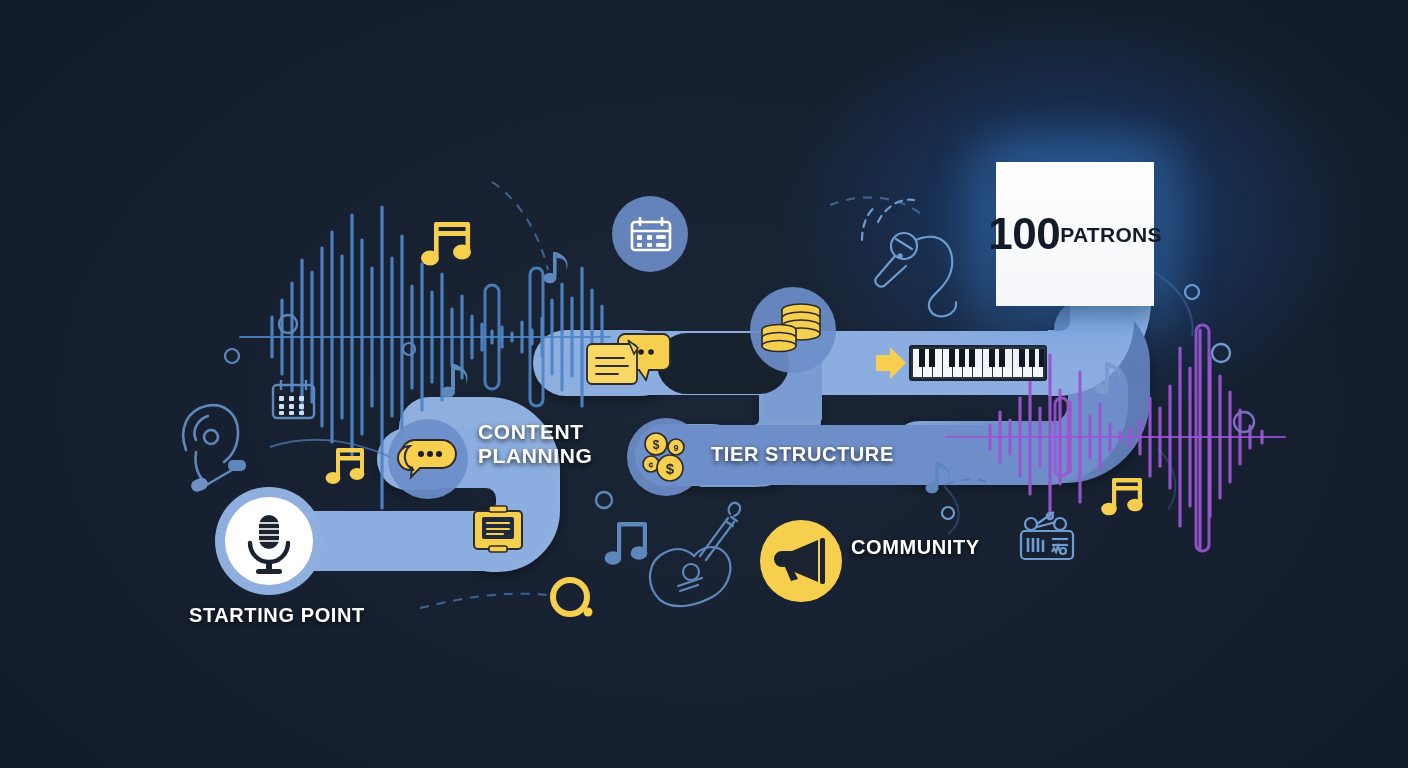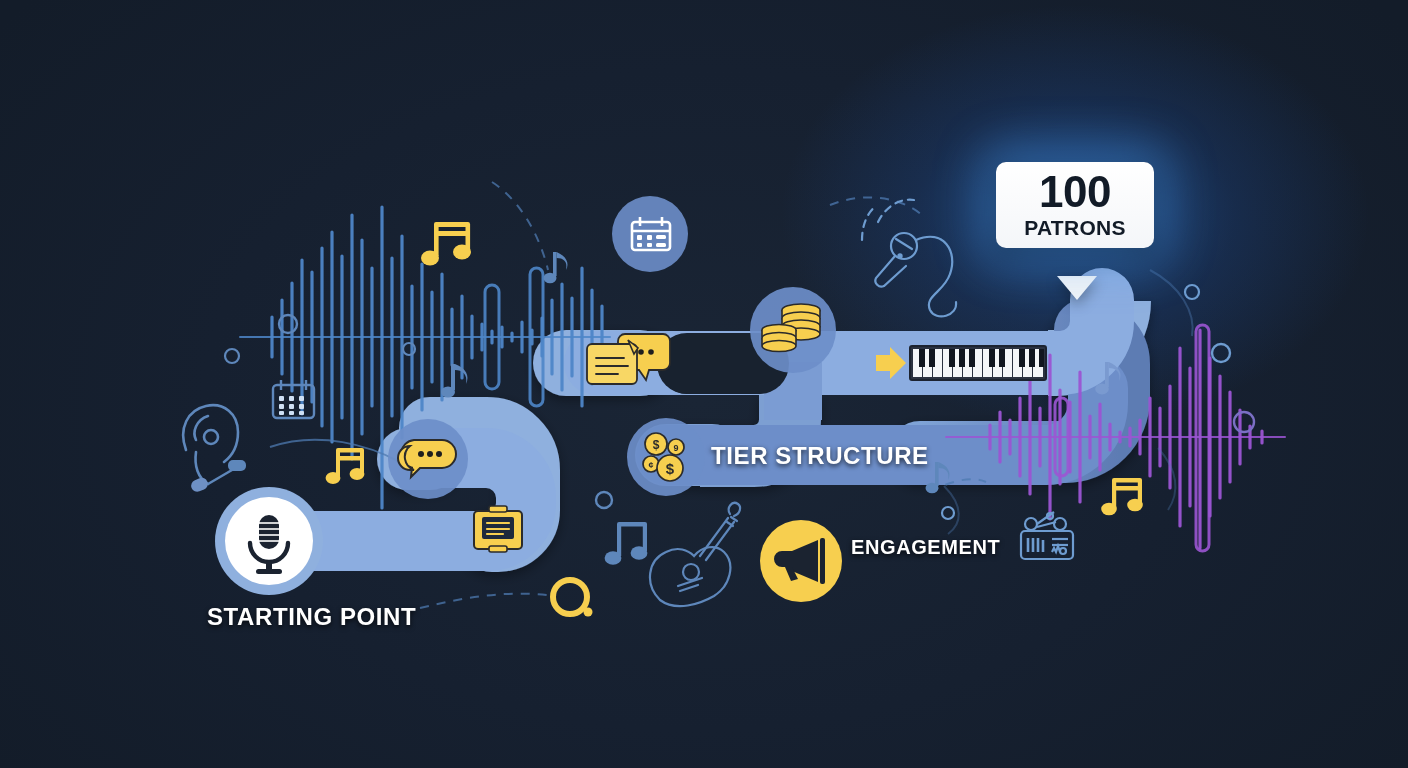--- a/index.html
+++ b/index.html
@@ -8,30 +8,30 @@
     background:
       radial-gradient(ellipse 420px 300px at 1075px 215px, rgba(40,110,200,.55) 0%, rgba(30,80,160,.26) 38%, rgba(22,32,47,0) 70%),
       radial-gradient(ellipse 900px 600px at 700px 400px, #1a2535 0%, #162030 55%, #131c29 100%);
     font-family:"Liberation Sans", sans-serif;
   }
   #svgroot{position:absolute;inset:0;width:1408px;height:768px;}
   .lbl{
     position:absolute;color:#ffffff;font-weight:700;letter-spacing:.6px;
     text-shadow:0 2px 5px rgba(0,0,0,.75);line-height:1.12;white-space:pre-line;
   }
-  .lbl-start{left:207px;top:604px;font-size:24px;}
+  .lbl-start{left:189px;top:604px;font-size:20px;}
   .lbl-content{left:478px;top:420px;font-size:21px;}
   .lbl-comm{left:707px;top:200px;font-size:19px;}
-  .lbl-tier{left:711px;top:443px;font-size:24px;}
+  .lbl-tier{left:711px;top:443px;font-size:20px;}
   .lbl-promo{left:851px;top:536px;font-size:20px;}
   #callout{
-    position:absolute;left:996px;top:162px;width:158px;height:86px;
-    background:linear-gradient(#ffffff,#f4f6f9);border-radius:10px;
+    position:absolute;left:996px;top:162px;width:158px;height:144px;
+    background:linear-gradient(#ffffff,#f4f6f9);border-radius:0;
     box-shadow:0 0 46px 16px rgba(70,150,235,.40), 0 8px 22px rgba(0,0,0,.45);
-    display:flex;flex-direction:column;align-items:center;justify-content:center;
+    display:flex;flex-direction:row;align-items:center;justify-content:center;
   }
   #callout .big{font-size:44px;font-weight:700;color:#121b27;line-height:.98;letter-spacing:-.5px;}
   #callout .sub{font-size:21px;font-weight:700;color:#121b27;letter-spacing:.3px;margin-top:2px;text-align:center;}
   #callout-tail{
     position:absolute;left:1057px;top:276px;width:0;height:0;
     border-left:20px solid transparent;border-right:20px solid transparent;
     border-top:24px solid #f2f5f8;filter:drop-shadow(0 5px 7px rgba(0,0,0,.35));
   }
 </style>
 </head>
@@ -491,22 +491,24 @@
         </g>
         <path d="M250,543 a19,19 0 0 0 38,0" fill="none" stroke="#1b2330" stroke-width="4.4" stroke-linecap="round"></path>
         <rect x="266" y="560" width="6" height="12" rx="2"></rect>
         <rect x="256" y="569" width="26" height="5" rx="2.5"></rect>
       </g>
     </g>
 
   </svg>
 
   <div class="lbl lbl-start">STARTING POINT</div>
+  <div class="lbl lbl-content">CONTENT
+PLANNING</div>
   <div class="lbl lbl-tier">TIER STRUCTURE</div>
-  <div class="lbl lbl-promo">ENGAGEMENT</div>
+  <div class="lbl lbl-promo">COMMUNITY</div>
 
   <div id="callout-tail"></div>
   <div id="callout">
     <div class="big">100</div>
     <div class="sub">PATRONS</div>
   </div>
 
 </div>
 
 </body></html>

